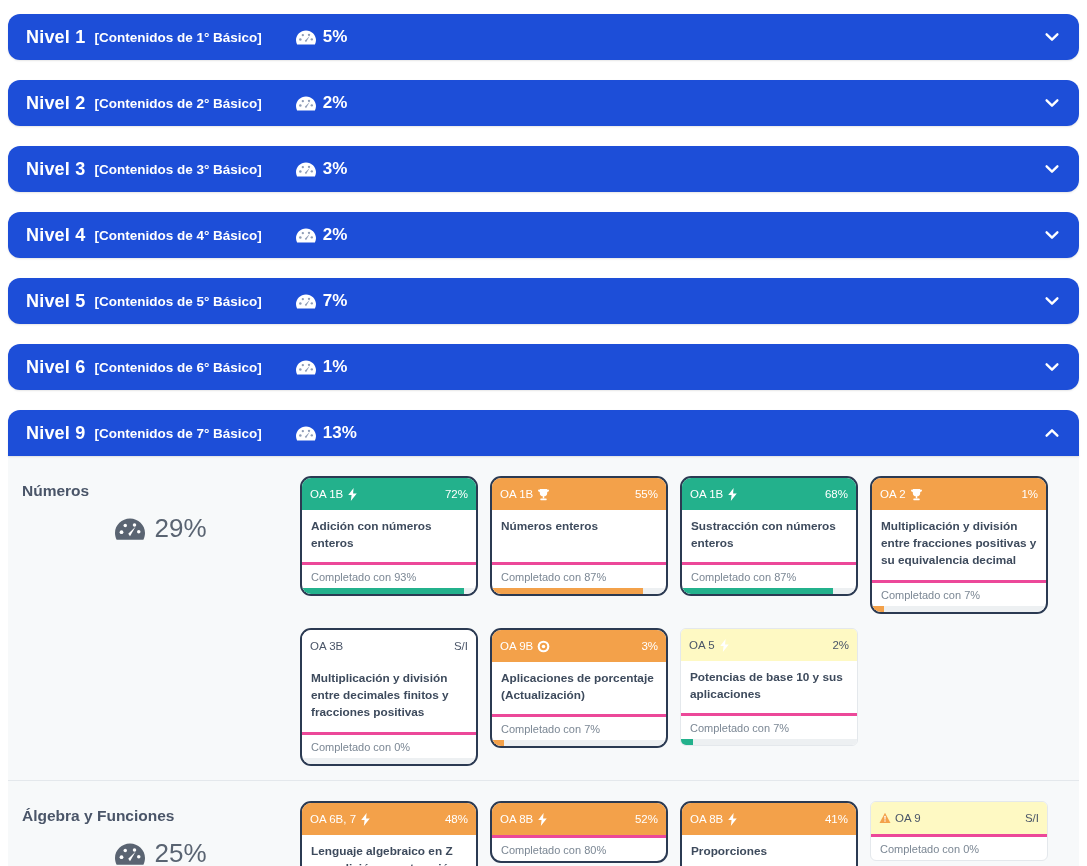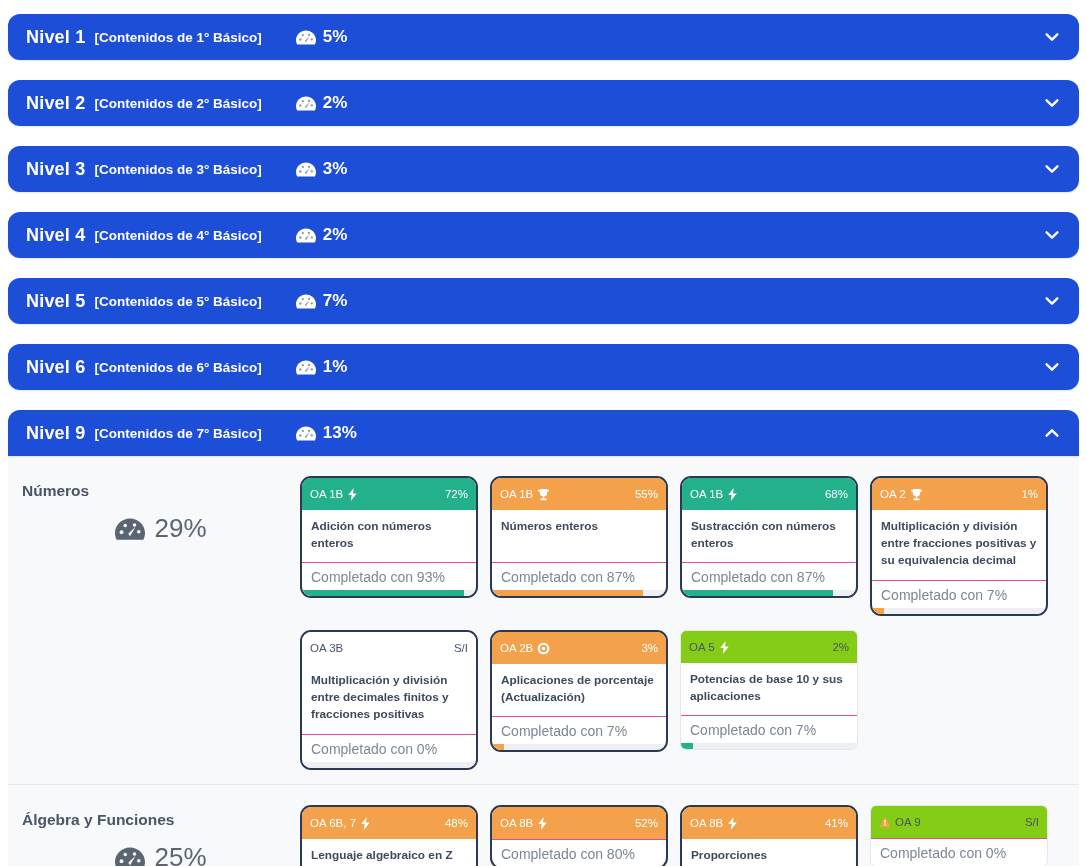--- a/index.html
+++ b/index.html
@@ -132,38 +132,38 @@
     align-items: center;
     padding: 16px 8px;
     font-size: 11.5px;
     color: #ffffff;
     font-weight: normal;
     gap: 4px;
   }
   .oa-head.green  { background: #23b18c; }
   .oa-head.orange { background: #f3a14a; }
   .oa-head.white  { background: #ffffff; color: #4a5568; }
-  .oa-head.lightgray { background: #84cc16; color: #4a5568; }
+  .oa-head.lightgray { background: #fef9c3; color: #4a5568; }
   .oa-code { white-space: nowrap; }
   .oa-head-pct { margin-left: auto; white-space: nowrap; }
 
   .oa-body {
     padding: 8px 2px 4px 9px;
     font-size: 11.8px;
     line-height: 1.42;
     color: #3d4a5c;
     font-weight: bold;
     min-height: 52px;
   }
   .oa-body.tall { min-height: 70px; }
 
   .oa-foot {
-    border-top: 1px solid #ec4899;
+    border-top: 3px solid #ec4899;
     padding: 6px 9px 5px 9px;
-    font-size: 14px;
+    font-size: 11px;
     color: #7b8794;
     font-weight: normal;
   }
   .oa-progress {
     height: 6px;
     background: #edf0f2;
     width: 100%;
   }
   .oa-progress > i {
     display: block;
@@ -435,21 +435,21 @@
                 <span class="oa-head-pct">S/I</span>
               </div>
               <div class="oa-body tall">Multiplicación y división entre decimales finitos y fracciones positivas</div>
               <div class="oa-foot">Completado con 0%</div>
               <div class="oa-progress gray">
                 <i style="width: 0%;"></i>
               </div>
             </div>
             <div class="oa-card orange">
               <div class="oa-head orange">
-                <span class="oa-code">OA 2B</span>
+                <span class="oa-code">OA 9B</span>
                 <span class="icon-inline ">
                   <svg width="13" height="13" viewBox="0 0 14 14">
                     <circle cx="7" cy="7" r="6.3" fill="#ffffff"></circle>
                     <circle cx="7" cy="7" r="4" fill="#f3a14a"></circle>
                     <circle cx="7" cy="7" r="1.9" fill="#ffffff"></circle>
                   </svg>
                 </span>
                 <span class="oa-head-pct">3%</span>
               </div>
               <div class="oa-body">Aplicaciones de porcentaje (Actualización)</div>

